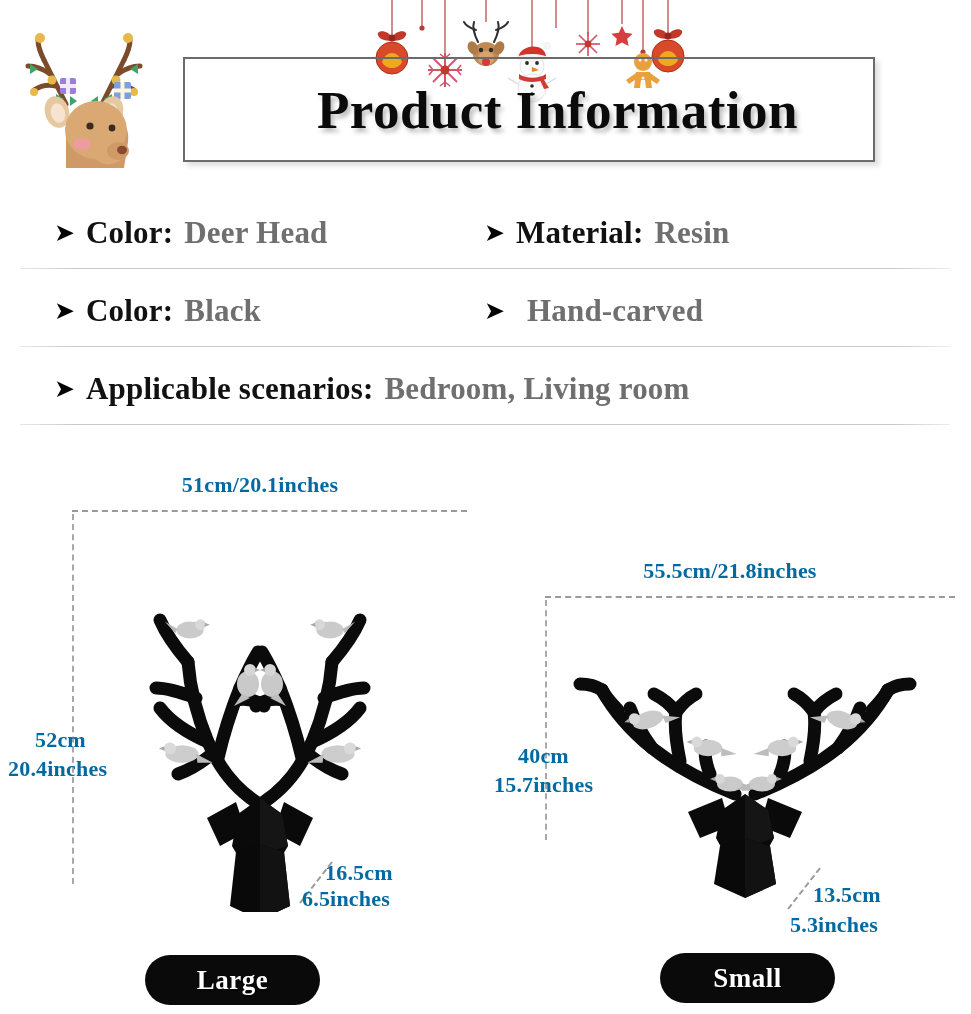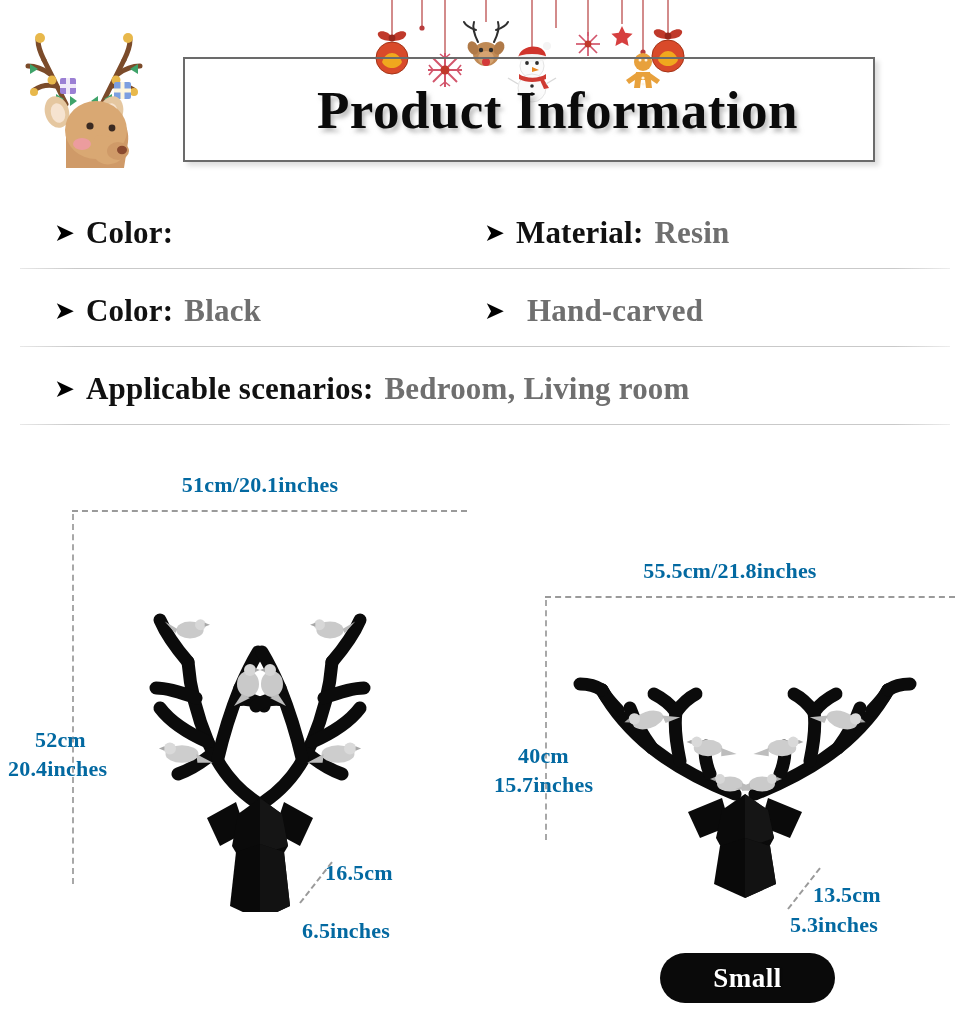--- a/index.html
+++ b/index.html
@@ -247,20 +247,21 @@
 
   <div class="title-frame"></div>
   <div class="title-text">Product Information</div>
 
   <div class="specs">
 
     <div class="spec-row">
       <div class="cell left" style="top:15px">
         <span class="arrow">➤</span>
         <span class="lbl">Color:</span>
+        <span class="val">Deer Head</span>
       </div>
       <div class="cell right" style="top:15px">
         <span class="arrow">➤</span>
         <span class="lbl">Material:</span>
         <span class="val">Resin</span>
       </div>
       <div class="divider" style="top:68px"></div>
     </div>
 
     <div class="spec-row">
@@ -291,21 +292,21 @@
     <div class="dimtext c" style="left:95px;top:10px;width:330px">51cm/20.1inches</div>
 
     <div class="hdash" style="left:72px;top:48px;width:395px"></div>
     <div class="vdash" style="left:72px;top:52px;height:370px"></div>
 
     <div class="dimtext" style="left:35px;top:265px">52cm</div>
     <div class="dimtext" style="left:8px;top:294px">20.4inches</div>
 
     <div class="ddash" style="left:300px;top:440px;width:52px;transform:rotate(-52deg)"></div>
     <div class="dimtext" style="left:325px;top:398px">16.5cm</div>
-    <div class="dimtext" style="left:302px;top:456px">6.5inches</div>
+    <div class="dimtext" style="left:302px;top:424px">6.5inches</div>
 
     <div class="art" style="left:60px;top:40px;width:400px;height:410px">
       <svg viewBox="0 0 400 410" width="400" height="410">
         <g fill="none" stroke="#0b0b0b" stroke-width="13" stroke-linecap="round" stroke-linejoin="round">
 
           <path d="M196 300 C178 288 160 268 148 240 C138 216 130 186 128 160"></path>
           <path d="M148 240 C130 232 112 222 100 206"></path>
           <path d="M128 160 C116 146 106 132 100 118"></path>
           <path d="M136 196 C120 190 106 186 96 186"></path>
           <path d="M152 252 C142 260 130 268 118 272"></path>
@@ -370,20 +371,23 @@
           <g transform="translate(278,252) scale(-1.1,1.1)">
             <ellipse cx="0" cy="0" rx="15" ry="8" fill="#cdcdcd"></ellipse>
             <circle cx="-11" cy="-5" r="5.5" fill="#dadada"></circle>
             <path d="M13 0 L28 8 L14 8Z" fill="#bcbcbc"></path>
             <path d="M-16 -7 l-5 2 5 2z" fill="#a8a8a8"></path>
           </g>
         </g>
       </svg>
     </div>
 
+    <div class="pill" style="left:145px;top:493px;width:175px;height:50px">
+      <span>Large</span>
+    </div>
   </div>
 
   <div class="prod prod-small">
 
     <div class="dimtext c" style="left:75px;top:18px;width:330px">55.5cm/21.8inches</div>
 
     <div class="hdash" style="left:55px;top:56px;width:410px"></div>
     <div class="vdash" style="left:55px;top:60px;height:240px"></div>
 
     <div class="dimtext" style="left:28px;top:203px">40cm</div>

